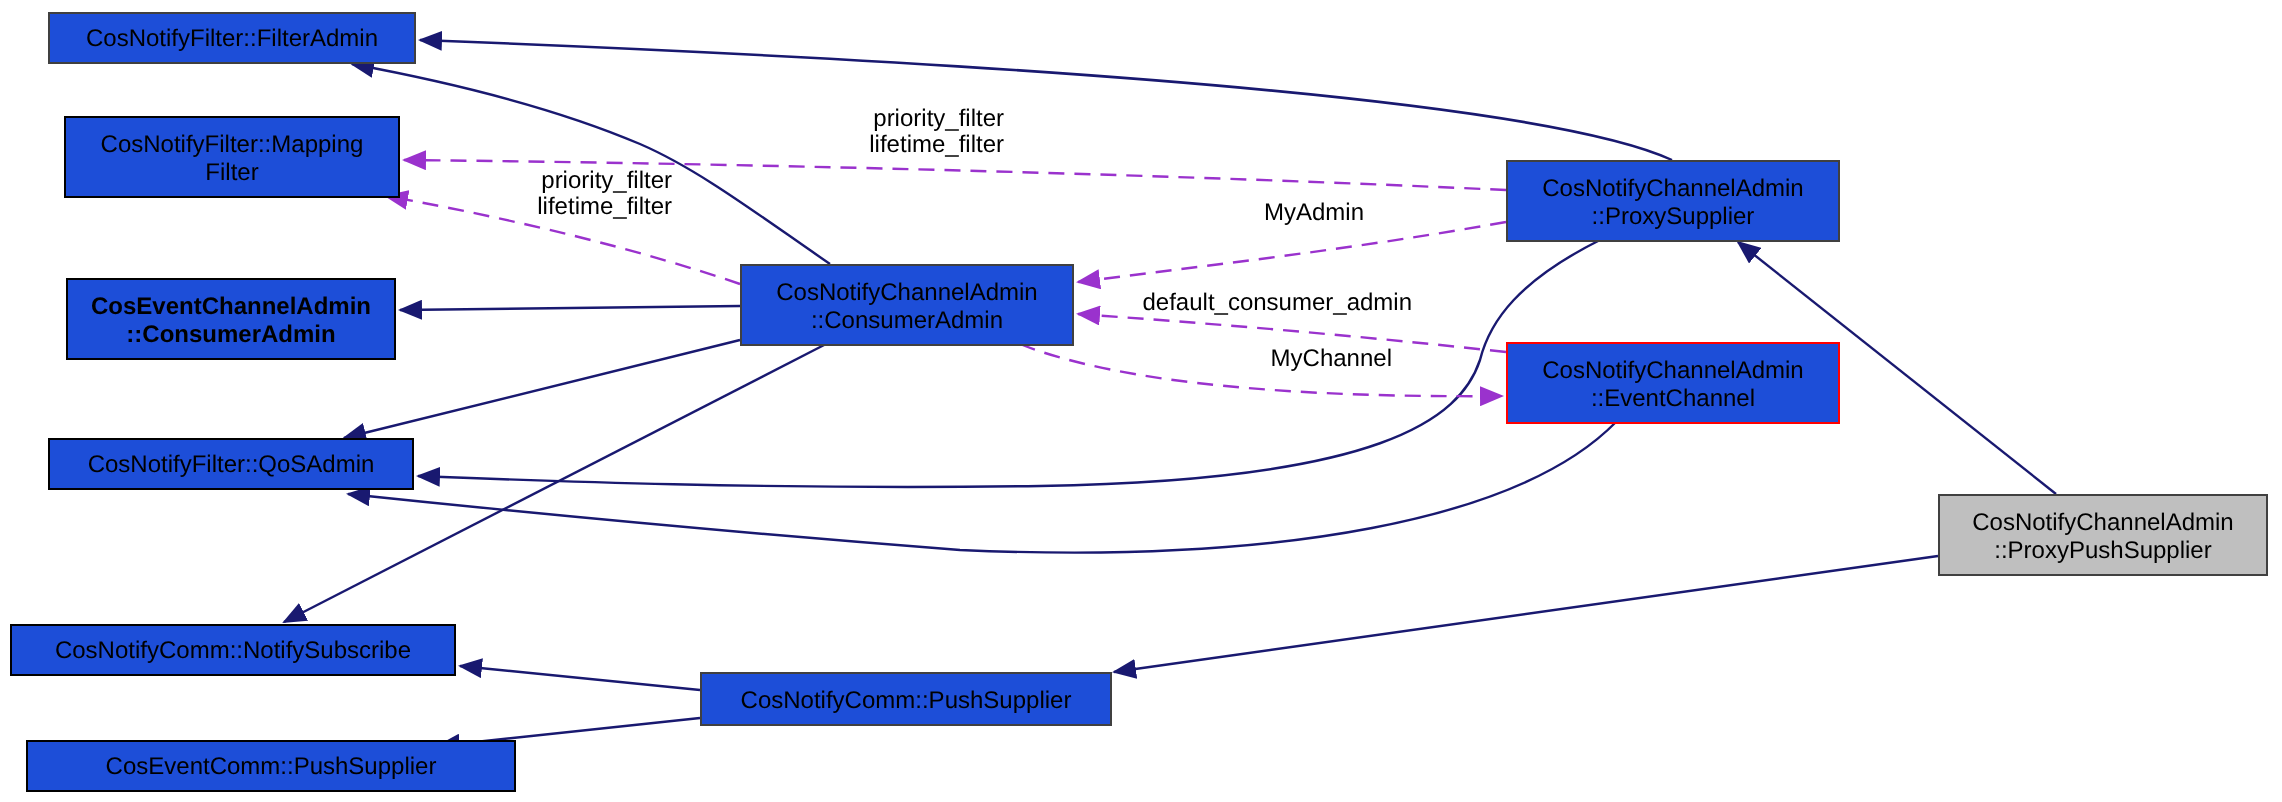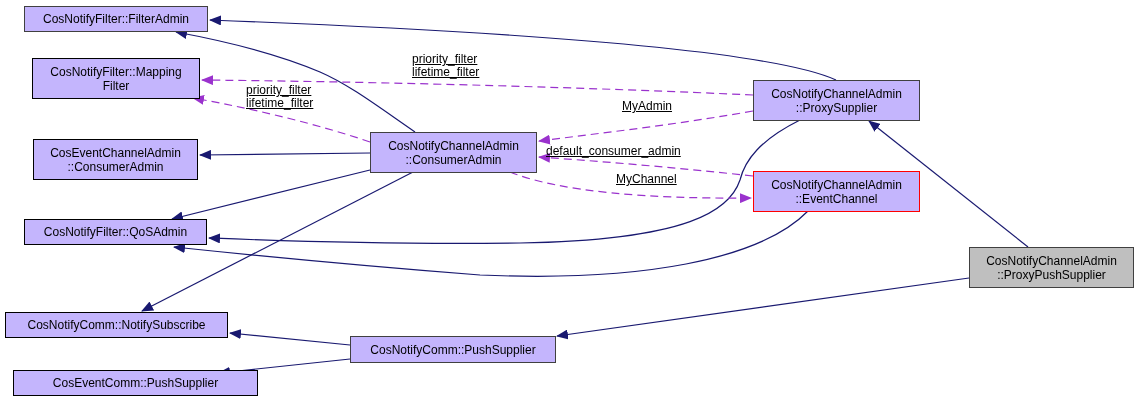--- a/index.html
+++ b/index.html
@@ -1,27 +1,27 @@
 <!DOCTYPE html>
 <html><head>
 <meta charset="utf-8">
 <style>
   html, body { margin: 0; padding: 0; background: #ffffff; }
   body { width: 1141px; height: 401px; position: relative; overflow: hidden;
          font-family: "Liberation Sans", sans-serif; }
   #diagram { position: absolute; left: 0; top: 0; }
-  .node { position: absolute; box-sizing: border-box; background: #c4b5fd;
+  .node { position: absolute; box-sizing: border-box; background: #1d4ed8;
           border: 1px solid #000000; display: flex; align-items: center;
           justify-content: center; text-align: center; font-size: 12px;
           line-height: 14px; color: #000000; white-space: pre; }
   .node.hl { border-color: #ff0000; }
   .node.sel { background: #bfbfbf; }
   .node.dark { border-color: #404040; border-width: 2px; }
   .edge-label { position: absolute; font-size: 12px; line-height: 13px; color: #000;
-                text-align: left; white-space: pre; text-decoration: underline; }
+                text-align: right; white-space: pre; }
 </style>
 </head>
 <body>
 
 <svg id="diagram" width="1141" height="401">
   <defs>
     <marker id="arrNavy" markerWidth="12" markerHeight="10" refX="11" refY="5" orient="auto" markerUnits="userSpaceOnUse">
       <path d="M0,0 L12,5 L0,10 Z" fill="#191970"></path>
     </marker>
     <marker id="arrPurple" markerWidth="12" markerHeight="10" refX="11" refY="5" orient="auto" markerUnits="userSpaceOnUse">
@@ -46,21 +46,21 @@
     <path d="M370,142 C320,125 260,110 193,98" marker-end="url(#arrPurple)"></path>
     <path d="M753,111 C680,124 610,132 539,141" marker-end="url(#arrPurple)"></path>
     <path d="M753,176 C680,168 610,162 539,157" marker-end="url(#arrPurple)"></path>
     <path d="M510,172 C560,192 650,199 751,198" marker-end="url(#arrPurple)"></path>
   </g>
 </svg>
 
 <div class="node dark" style="left:24px;top:6px;width:184px;height:26px;border-width:1.5px;">CosNotifyFilter::FilterAdmin</div>
 <div class="node" style="left:32px;top:58px;width:168px;height:41px;">CosNotifyFilter::Mapping
 Filter</div>
-<div class="node" style="left:33px;top:139px;width:165px;height:41px;">CosEventChannelAdmin
+<div class="node" style="left:33px;top:139px;width:165px;height:41px;font-weight:bold;">CosEventChannelAdmin
 ::ConsumerAdmin</div>
 <div class="node" style="left:24px;top:219px;width:183px;height:26px;">CosNotifyFilter::QoSAdmin</div>
 <div class="node" style="left:5px;top:312px;width:223px;height:26px;text-align:right;">CosNotifyComm::NotifySubscribe</div>
 <div class="node" style="left:13px;top:370px;width:245px;height:26px;">CosEventComm::PushSupplier</div>
 <div class="node dark" style="left:370px;top:132px;width:167px;height:41px;border-width:1.5px;">CosNotifyChannelAdmin
 ::ConsumerAdmin</div>
 <div class="node dark" style="left:350px;top:336px;width:206px;height:27px;border-width:1.5px;text-align:right;">CosNotifyComm::PushSupplier</div>
 <div class="node dark" style="left:753px;top:80px;width:167px;height:41px;border-width:1.5px;">CosNotifyChannelAdmin
 ::ProxySupplier</div>
 <div class="node hl" style="left:753px;top:171px;width:167px;height:41px;">CosNotifyChannelAdmin

